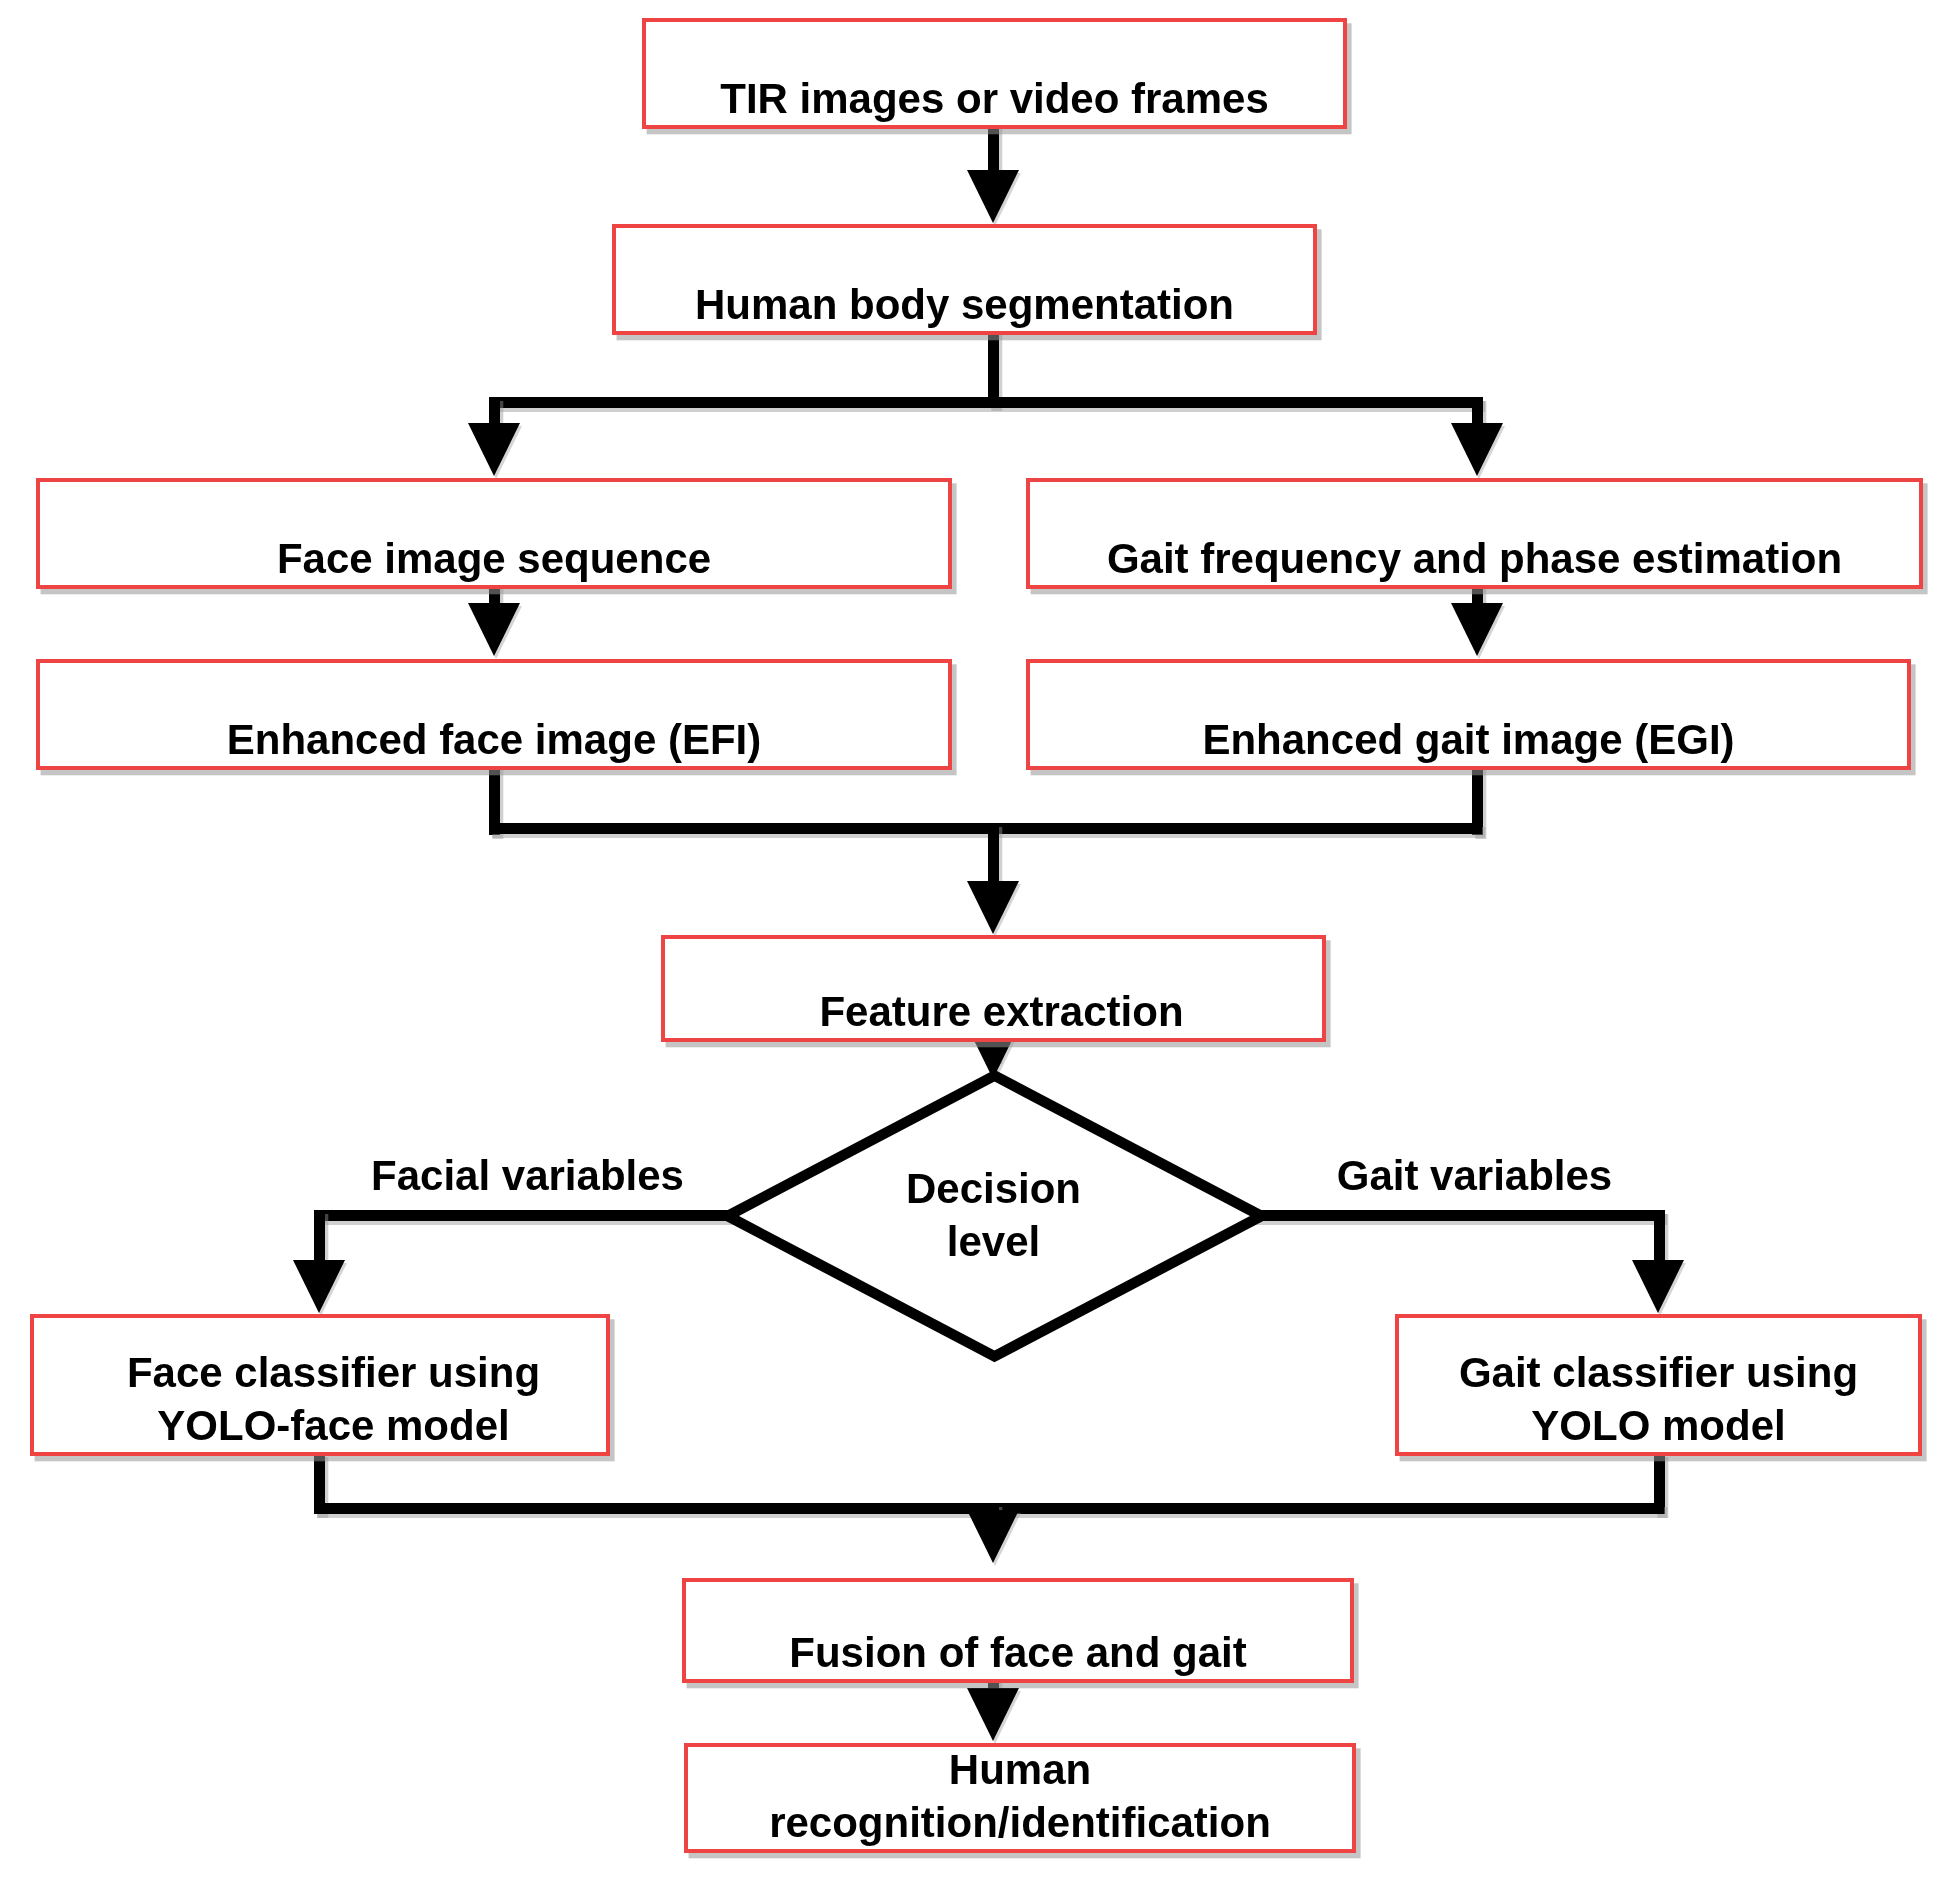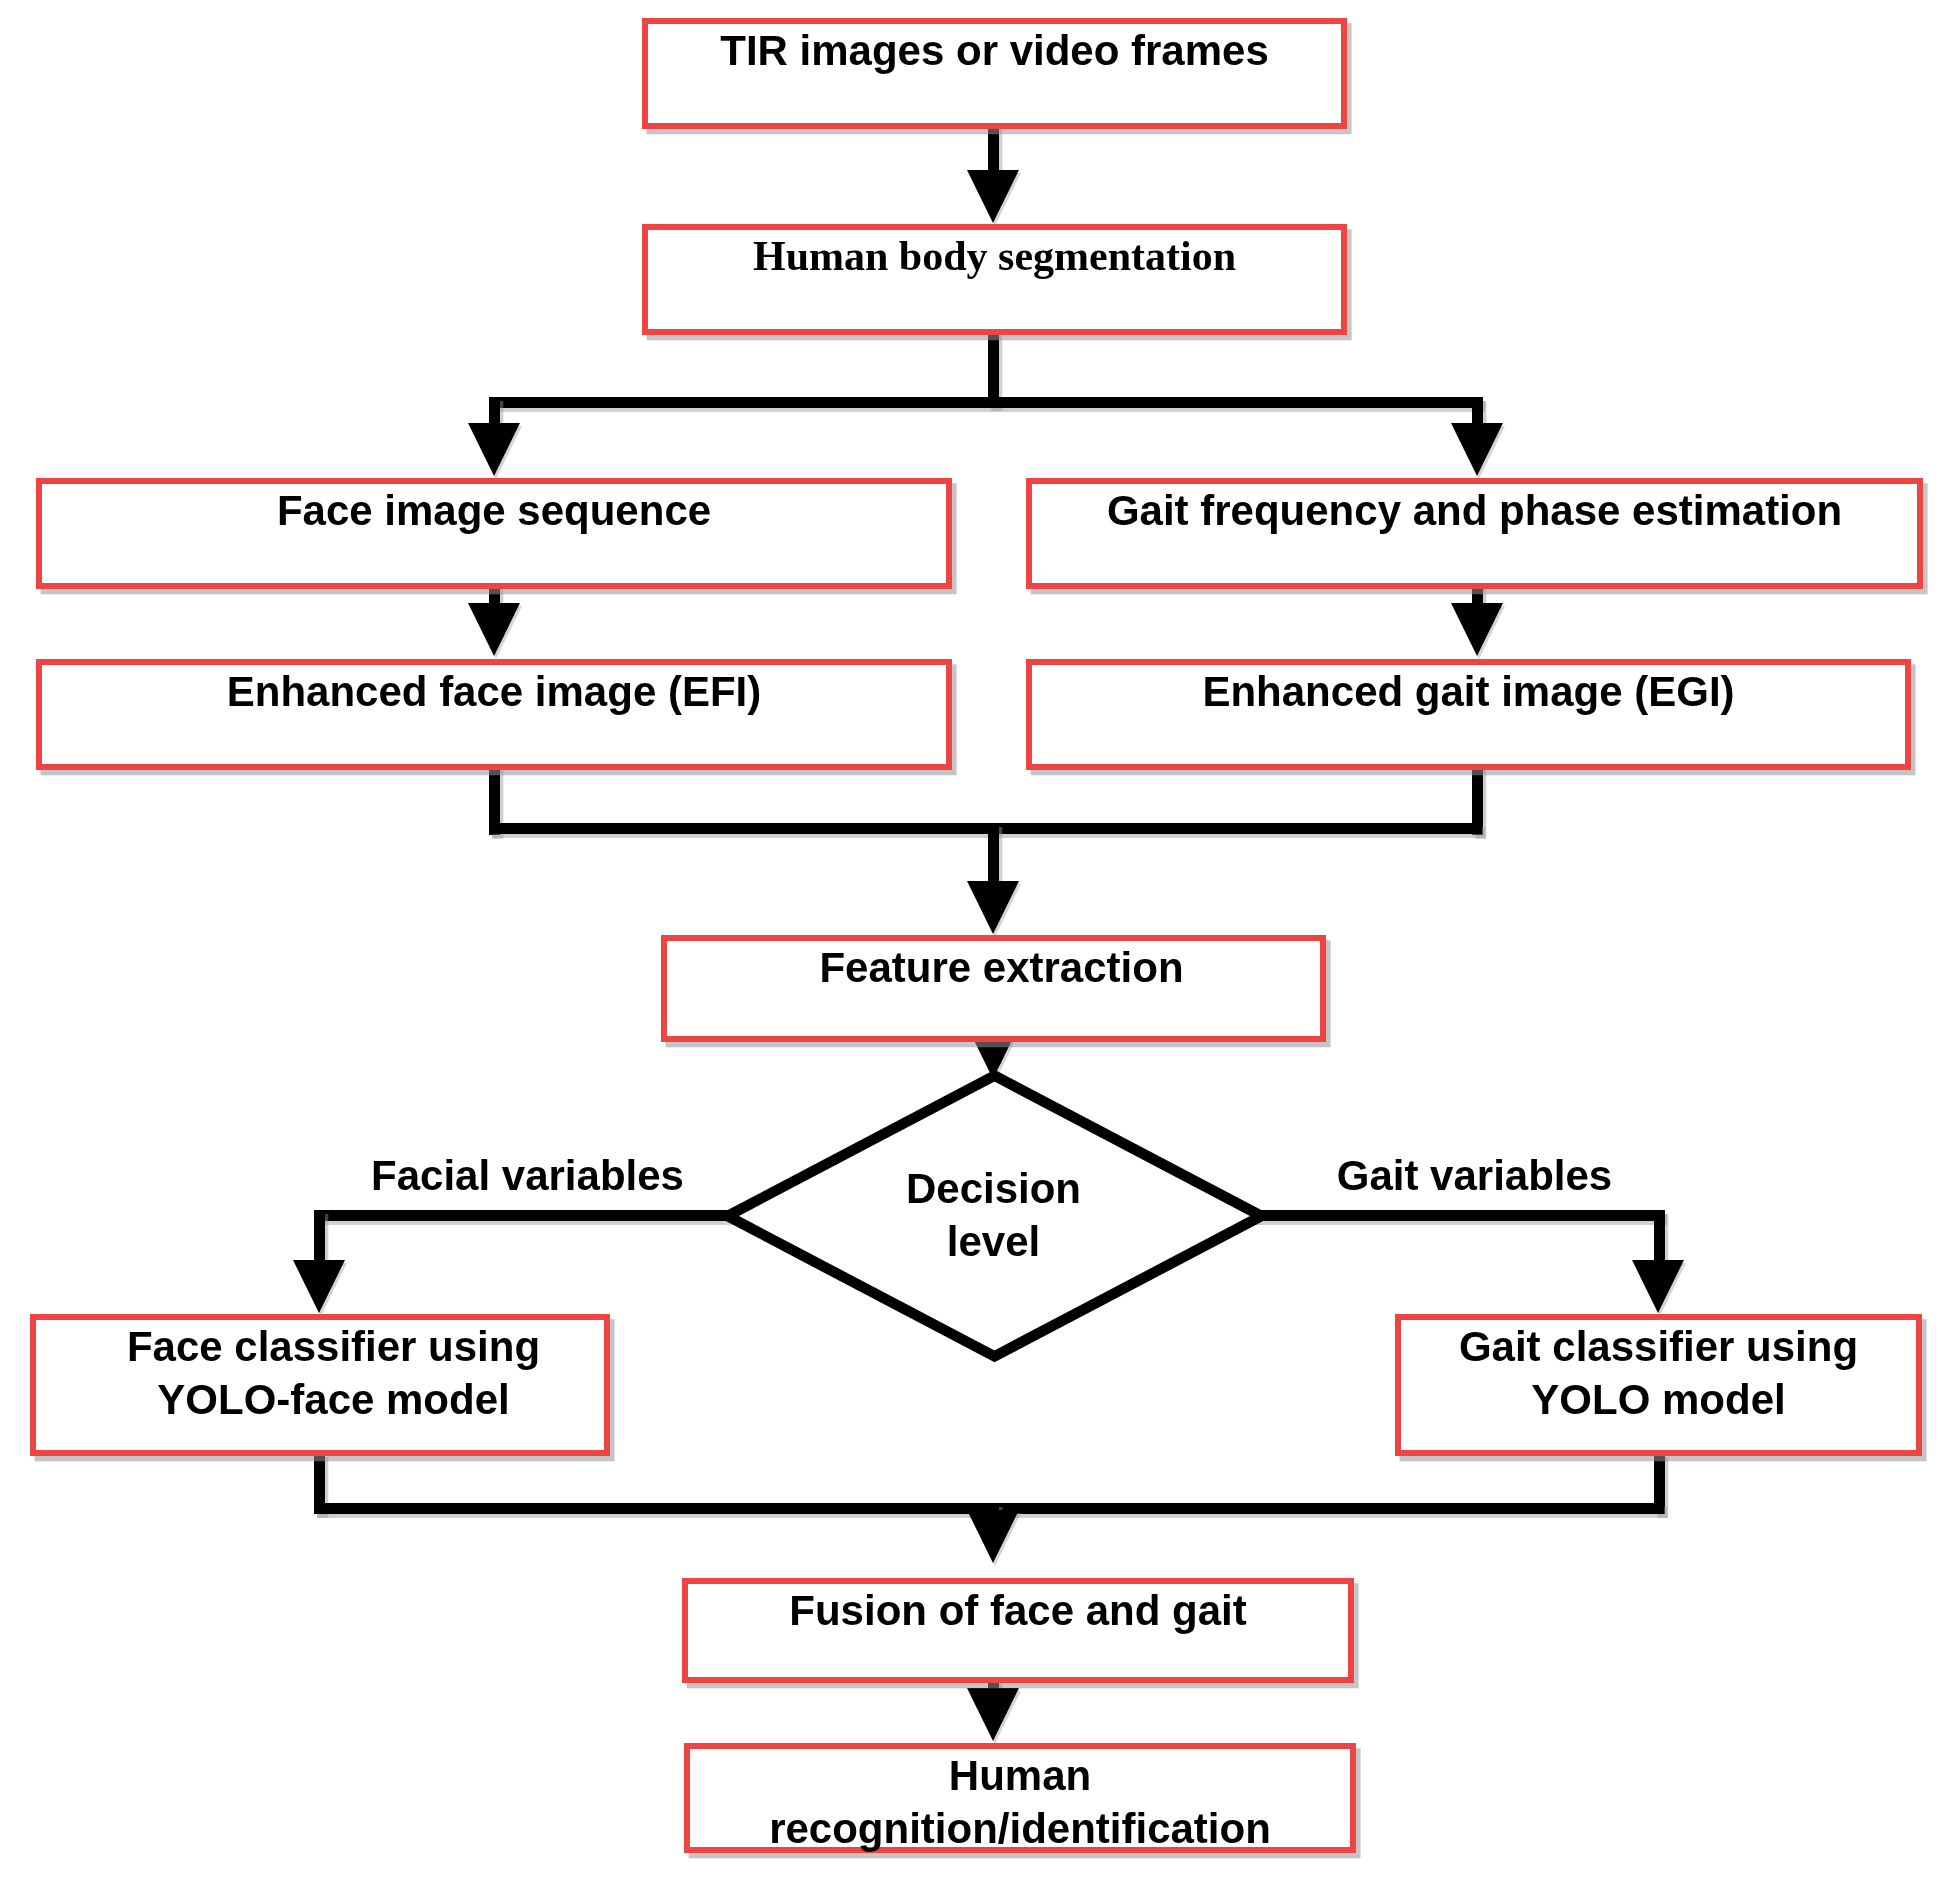--- a/index.html
+++ b/index.html
@@ -13,26 +13,26 @@
     height: 1895px;
     background: #ffffff;
     font-family: "Liberation Sans", sans-serif;
     font-weight: bold;
     color: #000000;
     overflow: hidden;
   }
   .box {
     position: absolute;
     background: #ffffff;
-    border: 6px solid #ef4444;
+    border: 4px solid #ef4444;
     box-sizing: border-box;
     display: flex;
     flex-direction: column;
     align-items: center;
-    justify-content: flex-start;
+    justify-content: flex-end;
     text-align: center;
     font-size: 42px;
     line-height: 53px;
     letter-spacing: 0px;
     box-shadow: 4.6px 5.3px 0 rgba(150,150,150,0.55);
     z-index: 3;
   }
   .hline, .vline {
     position: absolute;
     background: #000000;
@@ -80,21 +80,21 @@
 </style>
 </head>
 <body>
 
 <div id="canvas">
 
   <div class="box" style="left:642px; top:18.4px; width:705px; height:111px;">
     <div>TIR images or video frames</div>
   </div>
 
-  <div class="box" style="left:642px; top:224px; width:705px; height:111px;font-family:Liberation Serif, serif;">
+  <div class="box" style="left:612px; top:224px; width:705px; height:111px;">
     <div>Human body segmentation</div>
   </div>
 
   <div class="box" style="left:36px; top:478px; width:916px; height:111px;">
     <div>Face image sequence</div>
   </div>
 
   <div class="box" style="left:1026px; top:478px; width:897px; height:111px;">
     <div>Gait frequency and phase estimation</div>
   </div>

